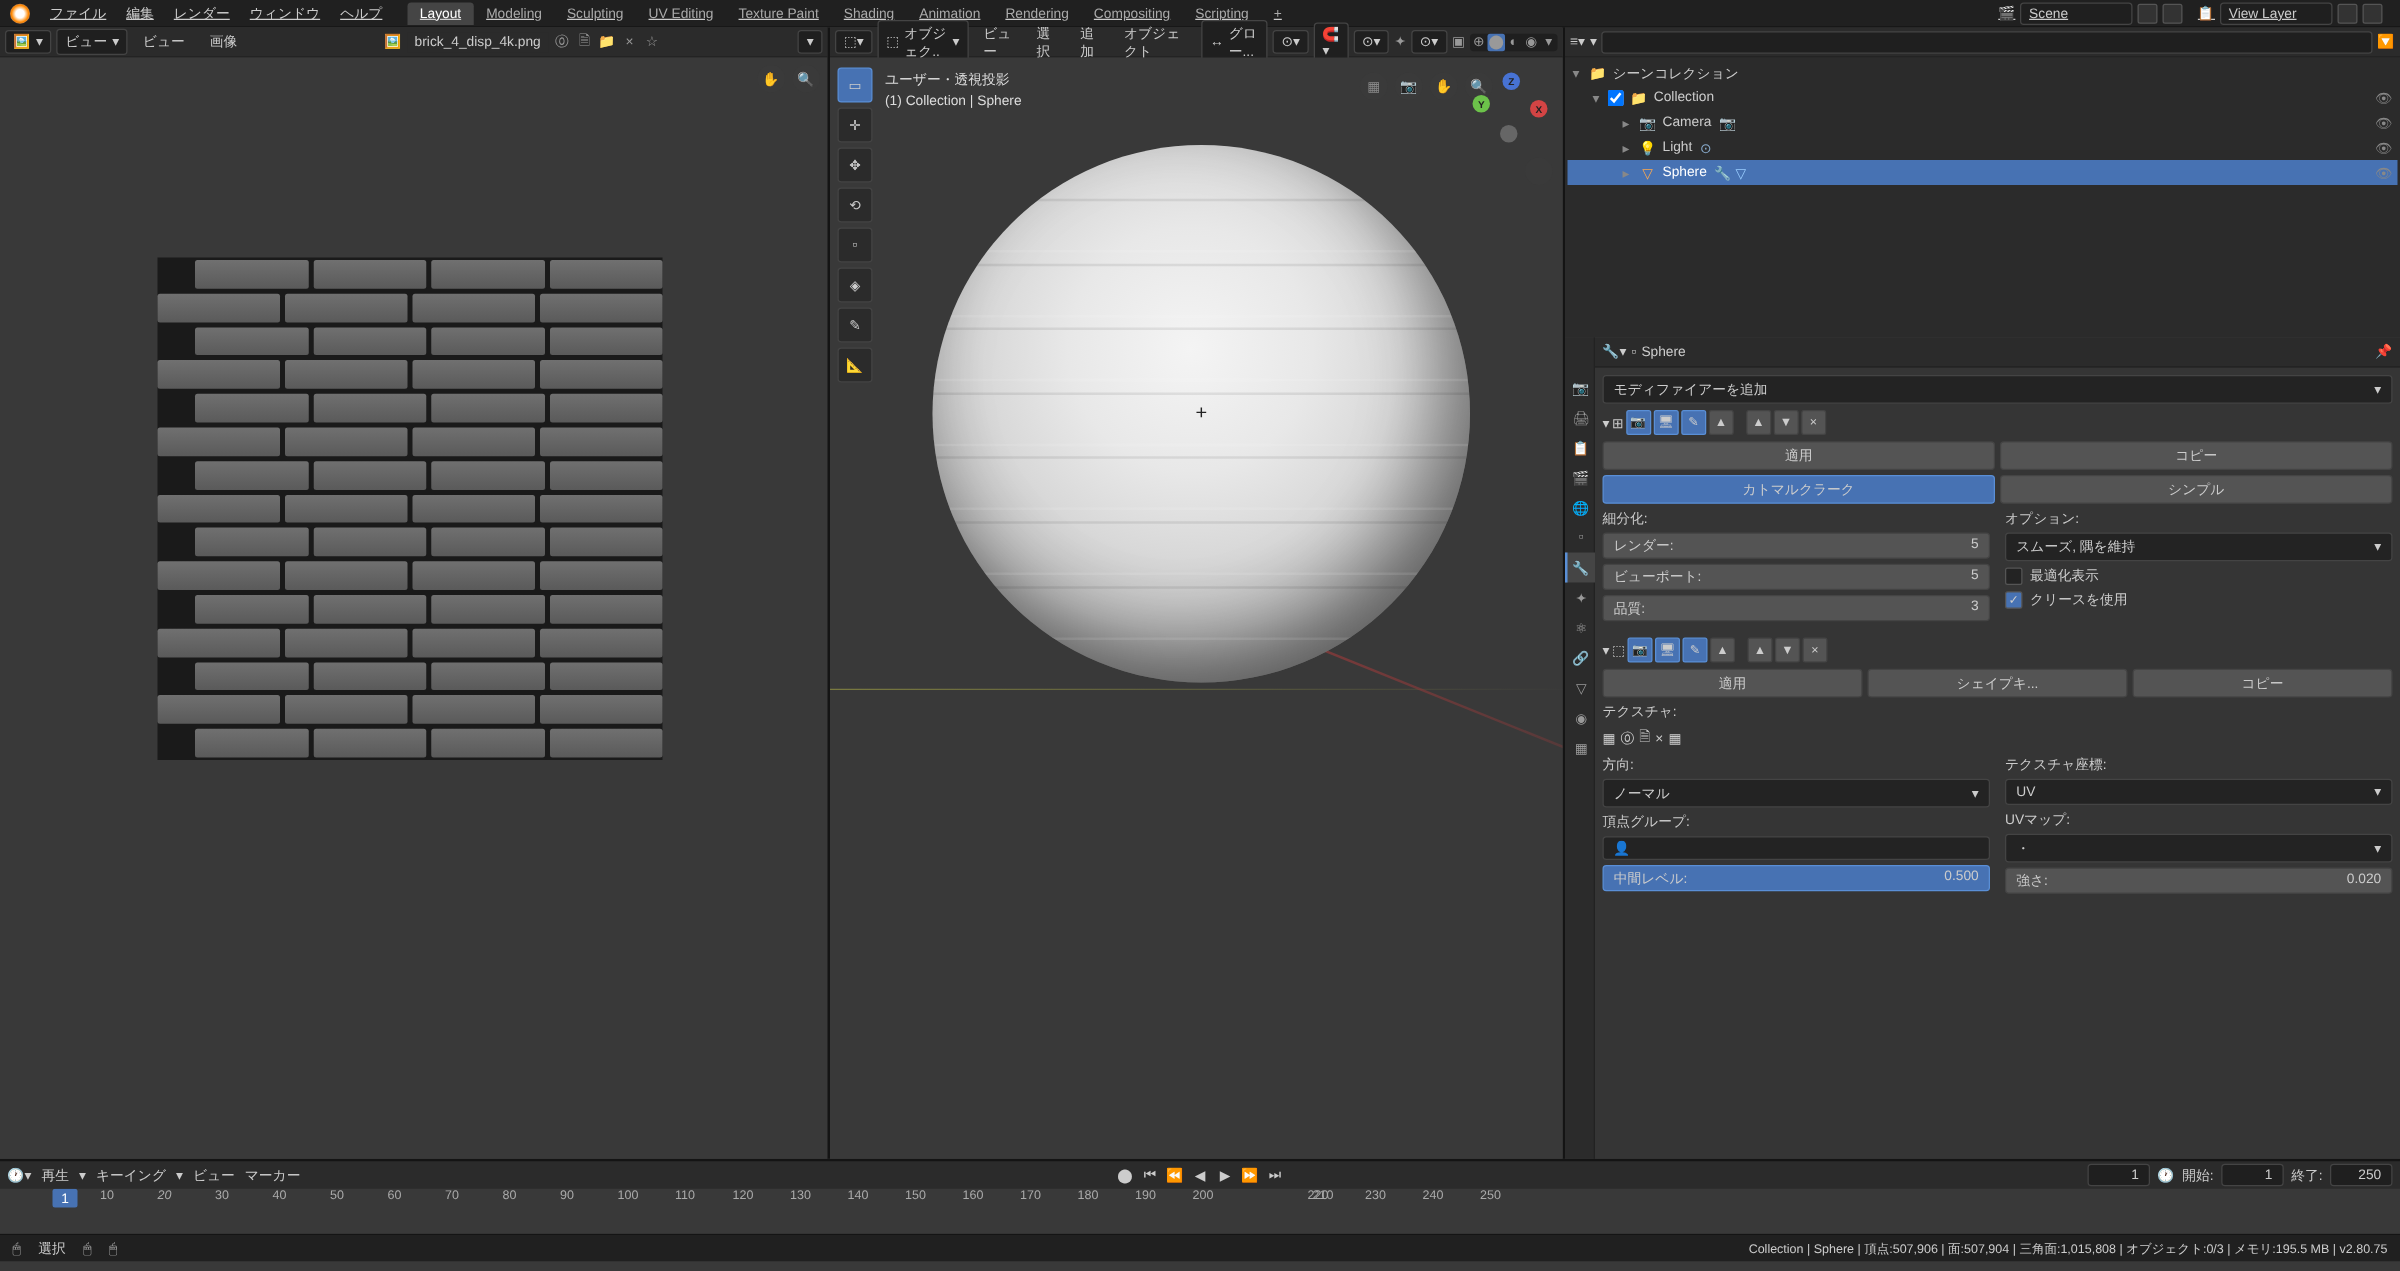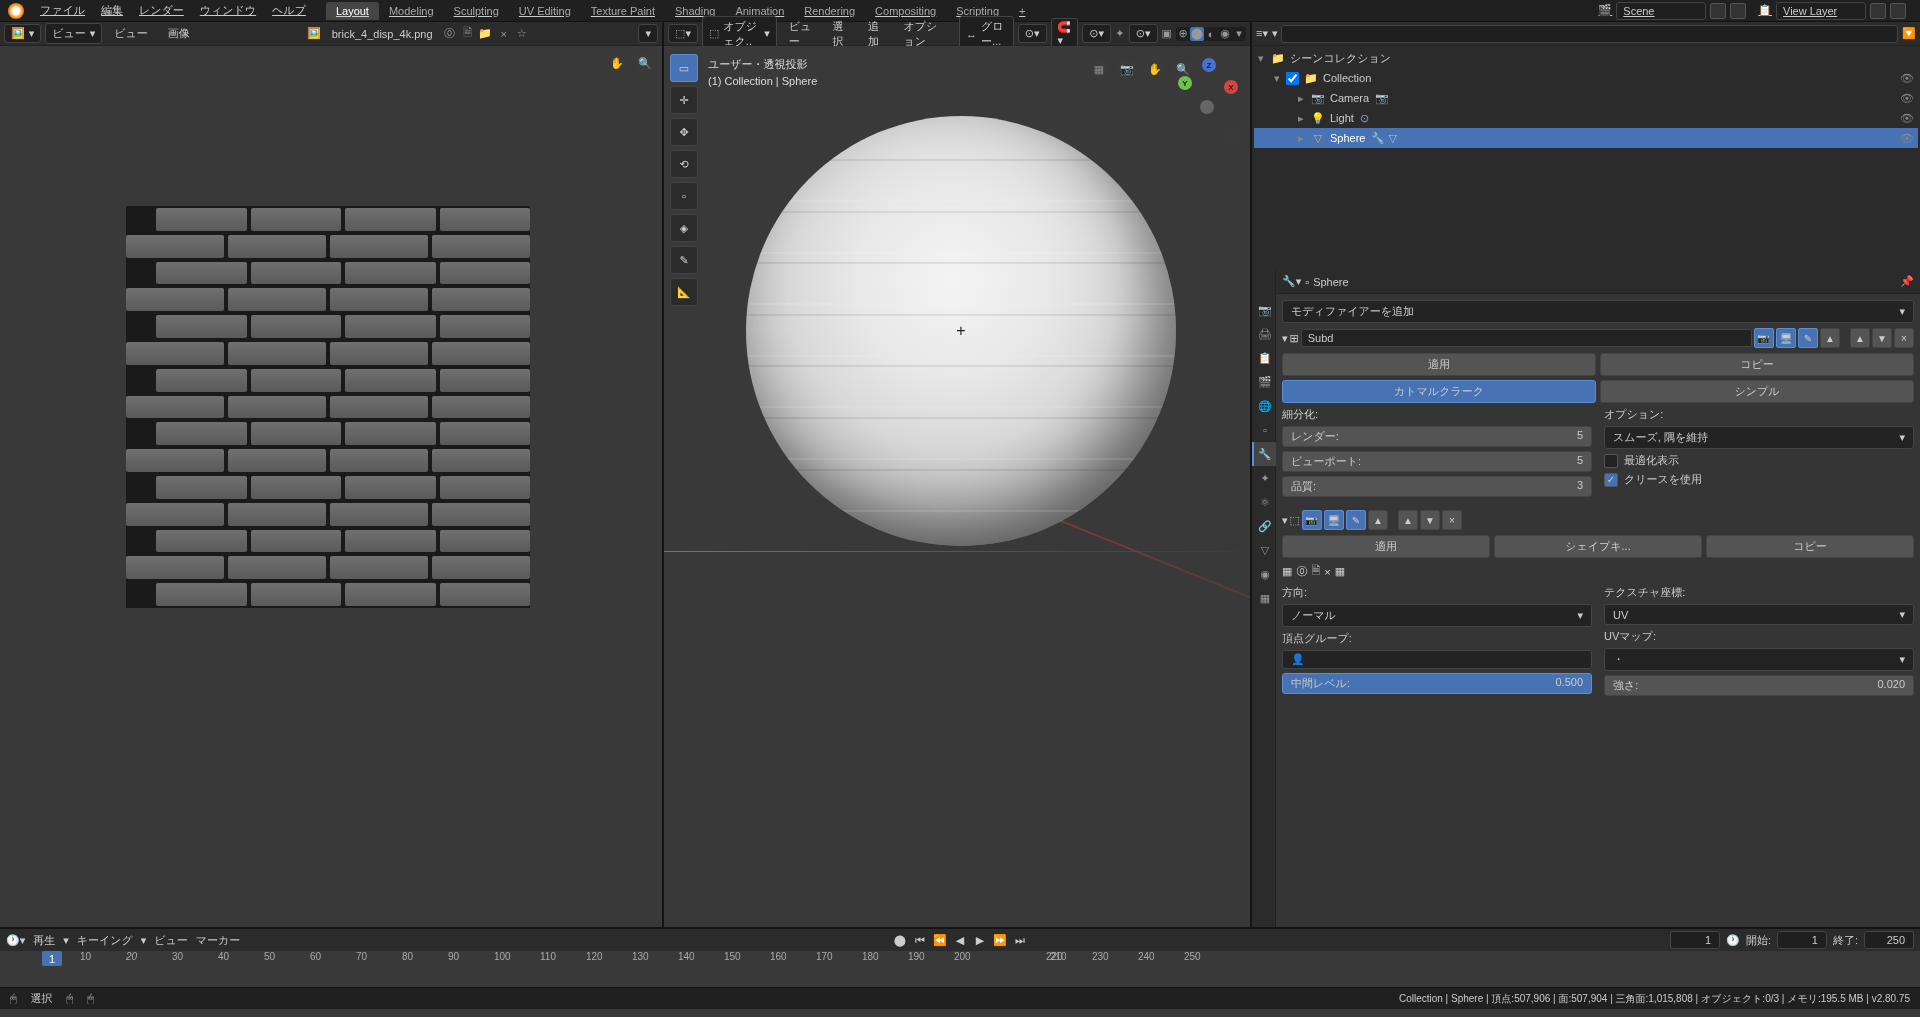--- a/index.html
+++ b/index.html
@@ -254,21 +254,21 @@
     </div>
   </div>
 
   <div class="viewport-panel">
     <div class="panel-header">
       <div class="dropdown">⬚▾</div>
       <div class="dropdown">⬚ <span>オブジェク..</span>▾</div>
       <div class="hdr-item">ビュー</div>
       <div class="hdr-item">選択</div>
       <div class="hdr-item">追加</div>
-      <div class="hdr-item">オプション</div>
+      <div class="hdr-item">オブジェクト</div>
       <div style="flex:1"></div>
       <div class="dropdown">↔ <span>グロー...</span></div>
       <div class="dropdown">⊙▾</div>
       <div class="dropdown">🧲▾</div>
       <div class="dropdown">⊙▾</div>
       <span class="icon-sm">✦</span>
       <div class="dropdown">⊙▾</div>
       <span class="icon-sm">▣</span>
       <div style="display:flex;background:#1f1f1f;border-radius:3px">
         <span class="icon-sm">⊕</span>
@@ -398,21 +398,20 @@
           <div class="prop-row">
             <div class="dropdown-full">
               <span>モディファイアーを追加</span>
                 <span style="margin-left:auto">▾</span>
             </div>
           </div>
 
           <div class="mod-header">
             <span>▾</span>
             <span>⊞</span>
-            <div class="mod-name">Subd</div>
             <div class="mbtn blue">📷</div>
             <div class="mbtn blue">🖥</div>
             <div class="mbtn blue">✎</div>
             <div class="mbtn">▲</div>
             <div style="width:6px"></div>
             <div class="mbtn">▲</div>
             <div class="mbtn">▼</div>
             <div class="mbtn">×</div>
           </div>
           <div class="prop-row">
@@ -480,20 +479,23 @@
             <div style="width:6px"></div>
             <div class="mbtn">▲</div>
             <div class="mbtn">▼</div>
             <div class="mbtn">×</div>
           </div>
           <div class="prop-row">
             <div class="btn-half">適用</div>
             <div class="btn-half">シェイプキ...</div>
             <div class="btn-half">コピー</div>
           </div>
+          <div class="prop-row">
+              <span>テクスチャ:</span>
+            </div>
           <div class="prop-row">
             <span class="icon-sm">▦</span>
             <span class="icon-sm">⓪</span>
             <span class="icon-sm">🗎</span>
             <span class="icon-sm">×</span>
             <span class="icon-sm">▦</span>
           </div>
           <div class="two-col">
             <div>
               <div class="prop-row">

